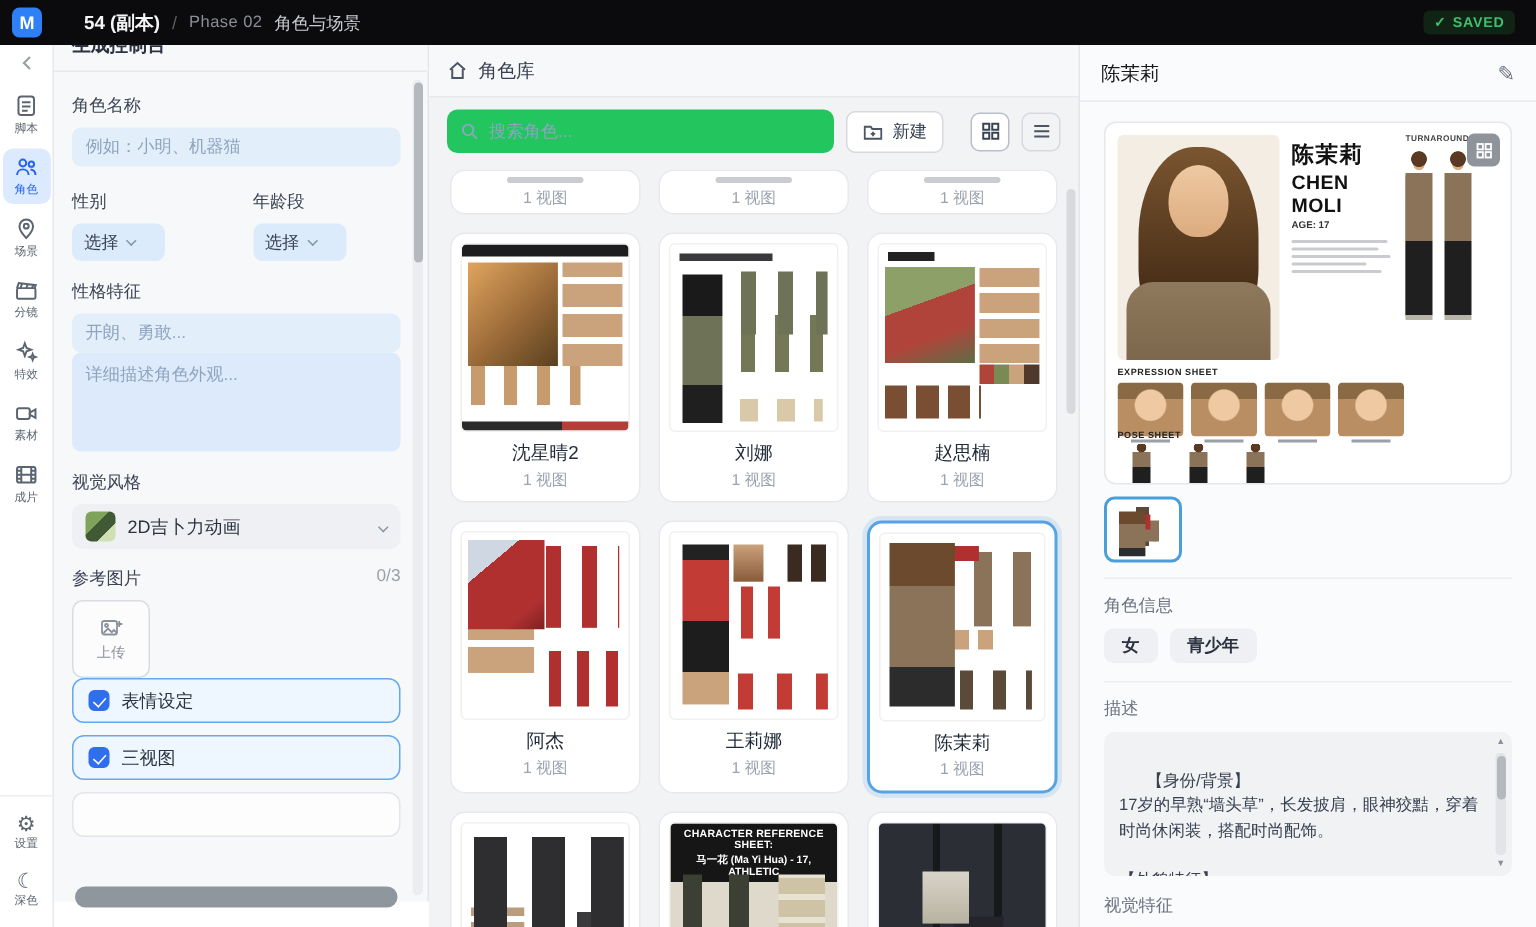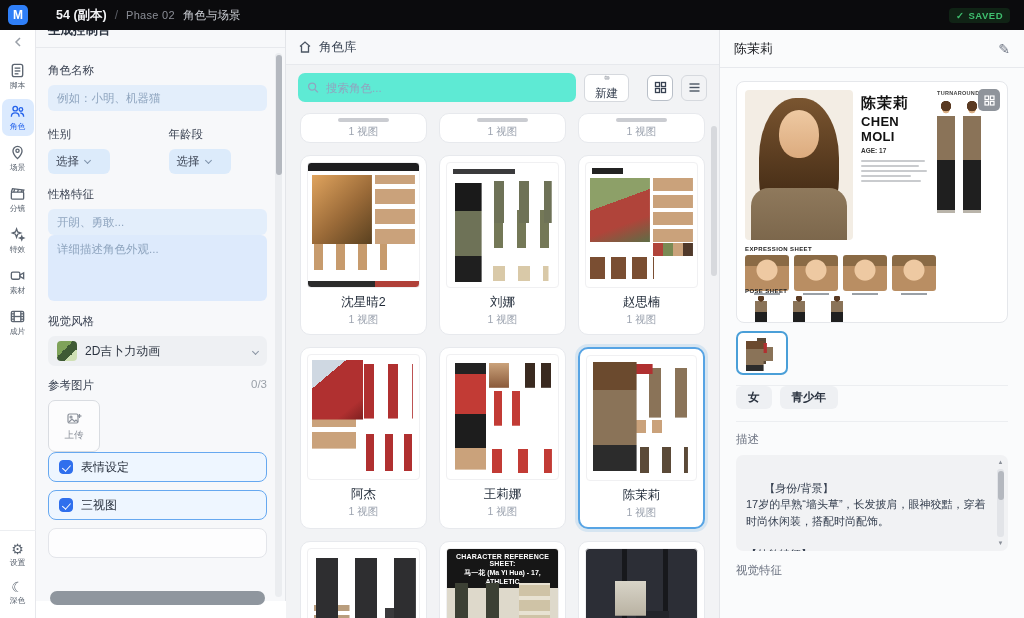--- a/index.html
+++ b/index.html
@@ -72,27 +72,27 @@
     background:#8f969e; border-radius:9px; }
   .vscroll { position:absolute; top:40px; bottom:4px; width:7px; background:#ebedf0; border-radius:4px; }
   .vscroll .thumb { position:absolute; left:0.5px; width:6px; background:#b4b8bf; border-radius:4px; }
   .console .vscroll { right:3px; }
 
   
   .library { position:absolute; left:286px; top:30px; width:434px; height:588px; background:#f2f3f5;
     border-right:1px solid #e3e5e9; }
   .lib-header { gap:7px; font-weight:normal; color:#374151; }
   .lib-toolbar { display:flex; align-items:center; gap:8px; padding:8px 12px 6px; }
-  .search { flex:1; height:29px; background:#5eead4; border-radius:7px; display:flex; align-items:center;
+  .search { flex:1; height:29px; background:#22c55e; border-radius:7px; display:flex; align-items:center;
     gap:7px; padding:0 9px; }
   .search input { border:none; background:transparent; outline:none; font-size:11.5px; color:#334;
     width:100%; font-family:inherit; }
   .search input::placeholder { color:#8fa5bf; }
   .btn-new { height:28px; background:#fff; border:1px solid #d6d9de; border-radius:6px; display:flex;
-    align-items:center; gap:6px; padding:0 10px; font-size:11.5px; color:#374151; cursor:pointer;flex-direction:column; }
+    align-items:center; gap:6px; padding:0 10px; font-size:11.5px; color:#374151; cursor:pointer; }
   .toggle { width:26px; height:26px; border-radius:6px; border:1px solid #d6d9de; display:flex;
     align-items:center; justify-content:center; color:#4b5563; cursor:pointer; background:transparent; }
   .toggle.active { background:#fff; border-color:#b9bfc8; }
   .grid-wrap { position:absolute; top:83px; bottom:0; left:0; right:0; overflow:hidden; padding:0 14px; }
   .cards { display:grid; grid-template-columns:repeat(3,1fr); gap:12px; }
   .card { background:#fff; border:1px solid #e7e9ed; border-radius:10px; padding:6px 6px 7px; cursor:pointer; }
   .card.selected { border:2px solid #57a4e4; box-shadow:0 0 0 3px rgba(87,164,228,.18); }
   .card-name { text-align:center; font-size:12.5px; color:#1f2937; margin-top:6px; }
   .card-views { text-align:center; font-size:10.5px; color:#9ca3af; margin-top:2px; }
   .card.partial { height:30px; overflow:hidden; padding-top:2px; }
@@ -579,20 +579,21 @@
           </div>
       </div>
     </div>
 
     <div class="thumb-row">
       <div class="d-thumb">
           <div class="art art-chenmoli"></div>
         </div>
     </div>
 
+    <div class="d-sec-label">角色信息</div>
     <div class="badges">
       <span class="badge">女</span>
       <span class="badge">青少年</span>
     </div>
     <div class="sec-div"></div>
 
     <div class="d-sec-label">描述</div>
     <div class="desc-box">
       <span>【身份/背景】
 17岁的早熟“墙头草”，长发披肩，眼神狡黠，穿着时尚休闲装，搭配时尚配饰。

